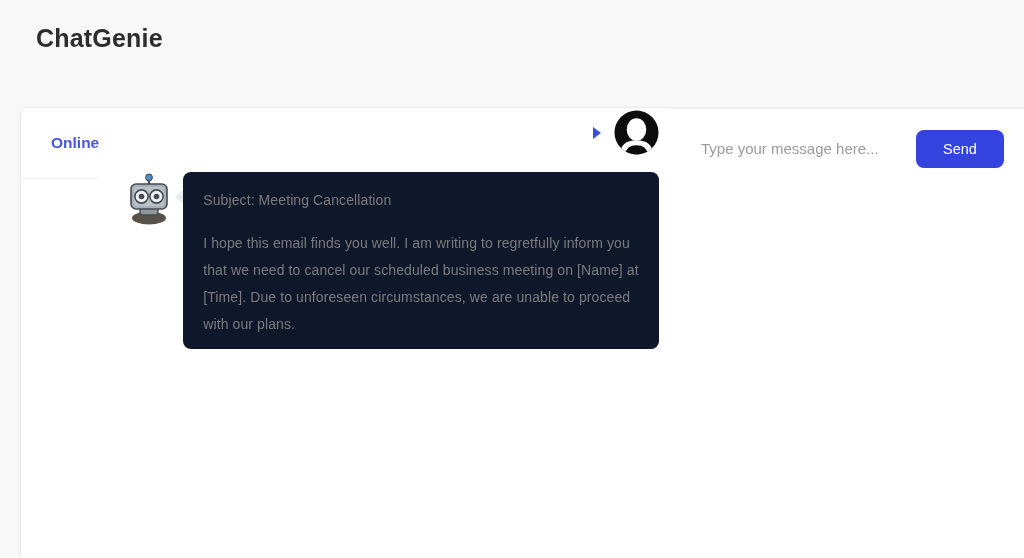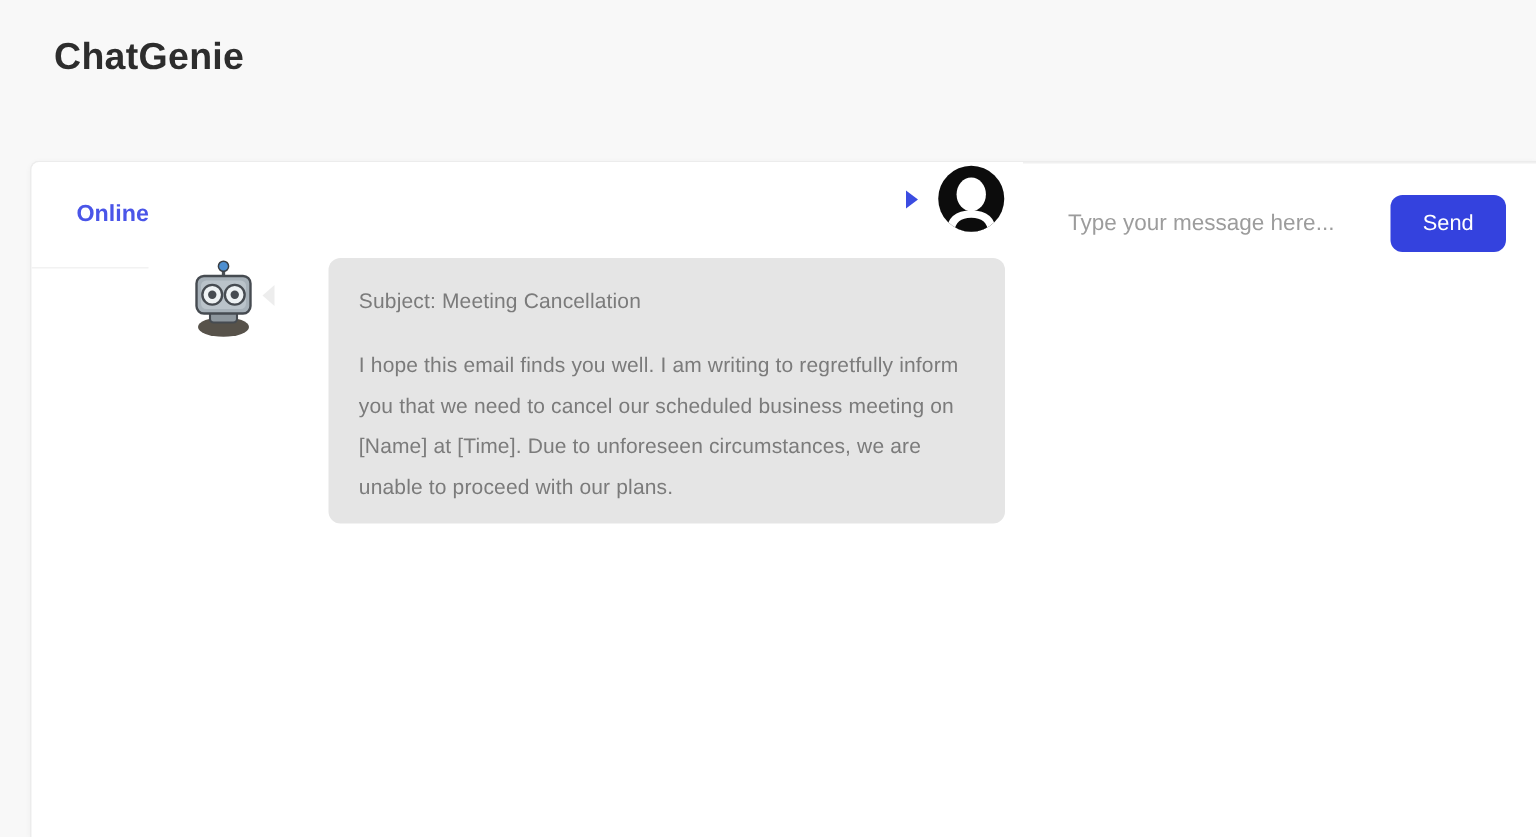--- a/index.html
+++ b/index.html
@@ -59,42 +59,42 @@
   .user-avatar { width: 45px; height: 45px; margin-left: 13px; flex: 0 0 45px; }
 
   .msg-row-bot { display: flex; align-items: flex-start; margin-top: 17px; }
   .bot-avatar { width: 52px; height: 56px; flex: 0 0 52px; margin-left: -4px; }
   .tail-left {
     width: 0; height: 0; margin-top: 18px;
     border-top: 7px solid transparent; border-bottom: 7px solid transparent;
     border-right: 8px solid #ededed;
   }
   .bot-bubble {
-    background: #e5e5e5; border-radius: 8px;
+    background: #0f172a; border-radius: 8px;
     padding: 15px 20px 11px; flex: 1 1 auto;
-    color: #7b7b7b; font-size: 14px; margin-left: 36px;
+    color: #7b7b7b; font-size: 14px;
   }
   .bot-bubble p { margin: 0 0 16px; line-height: 27px; letter-spacing: 0.1px; }
   .bot-bubble p:last-child { margin-bottom: 0; }
 
   
   .composer {
     flex: 0 0 80px; height: 80px;
     border-top: 1px solid #f0f0f0;
     display: flex; align-items: center;
     padding: 0 20px 0 28px; gap: 14px;
   }
   .message-input {
     flex: 1 1 auto; border: none; outline: none;
     background: transparent; font-size: 15px; color: #14532d;
     font-family: "Liberation Sans", sans-serif;
   }
   .message-input::placeholder { color: #9c9c9c; }
   .send-button {
-    flex: 0 0 auto; width: 77px; height: 38px;
+    flex: 0 0 auto; width: 88px; height: 38px;
     background: #3442de; color: #ffffff;
     border: none; border-radius: 8px;
     font-size: 14.5px; font-family: "Liberation Sans", sans-serif;
     cursor: pointer;
   }
 </style>
 </head>
 <body>
 
 <header class="page-header">

